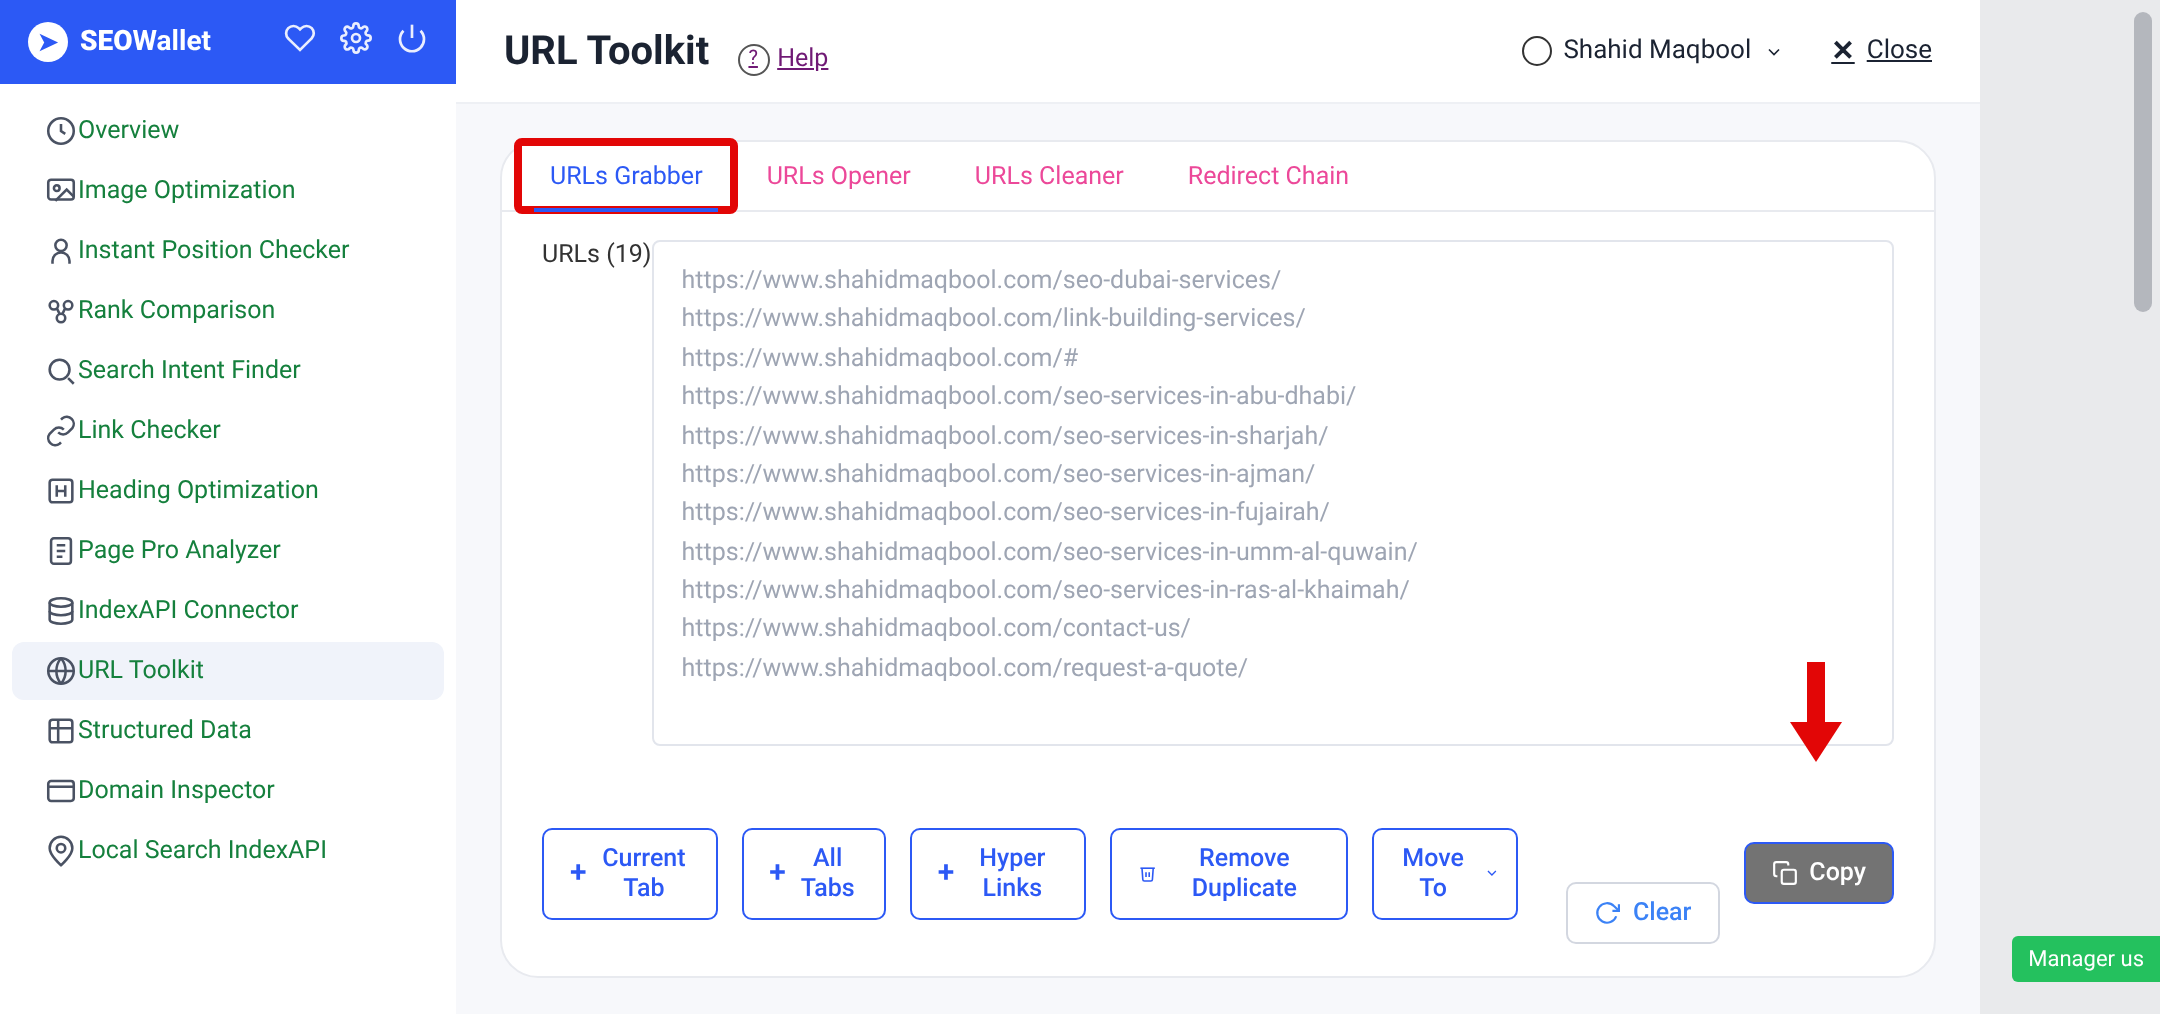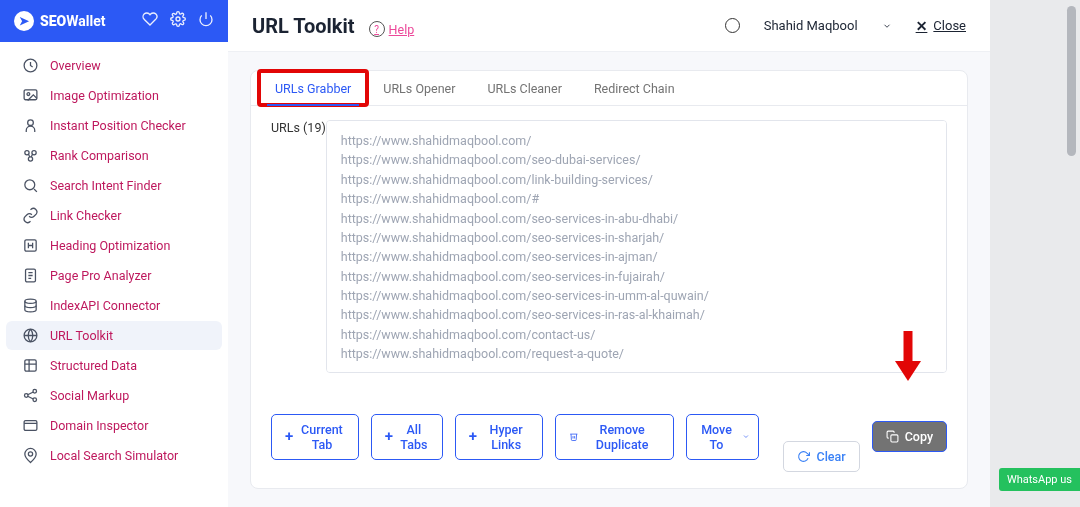--- a/index.html
+++ b/index.html
@@ -10,42 +10,42 @@
 .side { width:228px; background:#fff; display:flex; flex-direction:column; }
 .brandbar { height:42px; background:#2c59f5; display:flex; align-items:center; padding:0 14px; justify-content:space-between; }
 .logo { display:flex; align-items:center; gap:6px; color:#fff; font-weight:600; font-size:14px; }
 .logo .dot { width:20px; height:20px; border-radius:50%; background:#fff; display:flex; align-items:center; justify-content:center; color:#2c59f5; font-size:12px; font-weight:700;}
 .brand-icons { display:flex; gap:12px; color:#fff; }
 .brand-icons span { cursor:pointer; opacity:.9; }
 .brand-icons svg { width:16px;height:16px; }
 
 
 .nav { flex:1; overflow:auto; padding-top:8px;}
-.nav-item { display:flex; align-items:center; gap:11px; padding:6px 16px; color:#be185d; font-size:12.5px; cursor:pointer; border-radius:6px; margin:1px 6px;}
+.nav-item { display:flex; align-items:center; padding:6px 16px; color:#15803d; font-size:12.5px; cursor:pointer; border-radius:6px; margin:1px 6px;}
 .nav-item.active { background:#f0f3fa; }
 .nav-item .ic { width:17px; height:17px; display:flex; align-items:center; justify-content:center; color:#4a5263;}
 .nav-item .ic svg{width:17px;height:17px;}
 
 
 .main { flex:1; background:#f7f8fb; display:flex; flex-direction:column; min-width:0;}
 .topbar { height:52px; display:flex; align-items:center; justify-content:space-between; padding:0 24px; background:#fff; border-bottom:1px solid #eef0f4;}
 .titlewrap { display:flex; align-items:baseline; gap:14px;}
 .title { font-size:20px; font-weight:700; color:#1b2332;}
-.help { font-size:12.5px; color:#ec4899; text-decoration:underline; display:flex; align-items:center; gap:4px;}
+.help { font-size:12.5px; color:#701a75; text-decoration:underline; display:flex; align-items:center; gap:4px;}
 .help::before { content:"?"; display:inline-flex; width:14px;height:14px;border:1px solid #555;border-radius:50%;align-items:center;justify-content:center;font-size:10px;text-decoration:none;}
 .userwrap { display:flex; align-items:center; gap:24px;}
-.user { font-size:13px; color:#1b2332; display:flex; align-items:center; gap:24px; cursor:pointer;}
+.user { font-size:13px; color:#1b2332; display:flex; align-items:center; gap:6px; cursor:pointer;}
 .user .av{width:15px;height:15px;border:1.5px solid #333;border-radius:50%;display:inline-block;position:relative;}
 .closebtn { display:flex; align-items:center; gap:6px; font-size:13px; color:#1b2332; cursor:pointer; text-decoration:underline;}
 .closebtn .x{font-weight:700;text-decoration:none;font-size:14px;}
 
 
-.panel { margin:18px 22px; background:#fff; border:1px solid #e8eaef; border-radius:8px; flex:1; display:flex; flex-direction:column; min-height:0;}
+.panel { margin:18px 22px; background:#fff; border:1px solid #e8eaef; border-radius:19px; flex:1; display:flex; flex-direction:column; min-height:0;}
 .tabs { display:flex; border-bottom:1px solid #e8eaef; padding:0 8px;}
-.tab { padding:10px 16px 9px; font-size:12.5px; color:#737373; cursor:pointer; position:relative;}
+.tab { padding:10px 16px 9px; font-size:12.5px; color:#ec4899; cursor:pointer; position:relative;}
 .tab.active { color:#2c59f5;}
 .tab.active::after{content:"";position:absolute;left:8px;right:8px;bottom:-1px;height:2px;background:#2c59f5;}
 .tab.hl { outline:4px solid #e20606; outline-offset:-2px; border-radius:2px;}
 
 .body { padding:14px 20px 14px; flex:1; display:flex; flex-direction:row; min-height:0;}
 .urlcount { font-size:12.5px; color:#333; margin-bottom:8px;}
 .ta { flex:1; border:1px solid #e2e5ec; border-radius:4px; padding:10px 14px; font-size:12.5px; line-height:1.55; color:#9ea5b3; overflow:auto; resize:none; font-family:inherit; background:#fff; min-height:0;}
 .ta div{white-space:nowrap;}
 
 .actions { display:flex; gap:12px; padding:14px 20px 16px; align-items:center; position:relative;}
@@ -66,21 +66,21 @@
 .scroll-thumb{position:absolute;right:0;top:6px;width:9px;height:150px;background:#b4b7bd;border-radius:5px;}
 .wa{position:absolute;right:0;bottom:16px;background:#24c15e;color:#fff;font-size:11px;padding:5px 8px;border-radius:3px 0 0 3px;}
 </style>
 </head>
 <body>
 
 <div class="rightshade"></div>
 <div class="scroll-outer">
   <div class="scroll-thumb"></div>
 </div>
-<div class="wa">WhatsApp us</div>
+<div class="wa">Manager us</div>
 
 <div class="app">
   <aside class="side">
     <div class="brandbar">
       <div class="logo">
         <span class="dot">➤</span>
         <span><b>SEO</b><span style="font-weight:700">Wallet</span></span>
       </div>
       <div class="brand-icons">
         <span><svg viewBox="0 0 24 24" fill="none" stroke="currentColor" stroke-width="2">
@@ -196,45 +196,34 @@
             <svg viewBox="0 0 24 24" fill="none" stroke="currentColor" stroke-width="1.8">
               <rect x="4" y="4" width="16" height="16" rx="2"></rect>
               <path d="M4 10h16M10 4v16"></path>
             </svg>
           </span>
           <span>Structured Data</span>
         </div>
         <div class="nav-item">
           <span class="ic">
             <svg viewBox="0 0 24 24" fill="none" stroke="currentColor" stroke-width="1.8">
-              <circle cx="6" cy="12" r="2.5"></circle>
-              <circle cx="18" cy="6" r="2.5"></circle>
-              <circle cx="18" cy="18" r="2.5"></circle>
-              <path d="M8 11l8-4M8 13l8 4"></path>
-            </svg>
-          </span>
-          <span>Social Markup</span>
-        </div>
-        <div class="nav-item">
-          <span class="ic">
-            <svg viewBox="0 0 24 24" fill="none" stroke="currentColor" stroke-width="1.8">
               <rect x="3" y="5" width="18" height="14" rx="2"></rect>
               <path d="M3 9h18"></path>
             </svg>
           </span>
           <span>Domain Inspector</span>
         </div>
         <div class="nav-item">
           <span class="ic">
             <svg viewBox="0 0 24 24" fill="none" stroke="currentColor" stroke-width="1.8">
               <circle cx="12" cy="10" r="3"></circle>
               <path d="M12 2a8 8 0 0 1 8 8c0 5-8 12-8 12S4 15 4 10a8 8 0 0 1 8-8z"></path>
             </svg>
           </span>
-          <span>Local Search Simulator</span>
+          <span>Local Search IndexAPI</span>
         </div>
         <div class="nav-item"></div>
       </nav>
   </aside>
 
   <main class="main">
     <div class="topbar">
       <div class="titlewrap">
         <div class="title">URL Toolkit</div>
         <a class="help">Help</a>
@@ -257,21 +246,20 @@
     <div class="panel">
       <div class="tabs" id="tabs">
           <div class="tab active hl">URLs Grabber</div>
           <div class="tab">URLs Opener</div>
           <div class="tab">URLs Cleaner</div>
           <div class="tab">Redirect Chain</div>
         </div>
       <div class="body">
         <div class="urlcount">URLs (19)</div>
         <div class="ta" id="ta">
-            <div>https://www.shahidmaqbool.com/</div>
             <div>https://www.shahidmaqbool.com/seo-dubai-services/</div>
             <div>https://www.shahidmaqbool.com/link-building-services/</div>
             <div>https://www.shahidmaqbool.com/#</div>
             <div>https://www.shahidmaqbool.com/seo-services-in-abu-dhabi/</div>
             <div>https://www.shahidmaqbool.com/seo-services-in-sharjah/</div>
             <div>https://www.shahidmaqbool.com/seo-services-in-ajman/</div>
             <div>https://www.shahidmaqbool.com/seo-services-in-fujairah/</div>
             <div>https://www.shahidmaqbool.com/seo-services-in-umm-al-quwain/</div>
             <div>https://www.shahidmaqbool.com/seo-services-in-ras-al-khaimah/</div>
             <div>https://www.shahidmaqbool.com/contact-us/</div>

